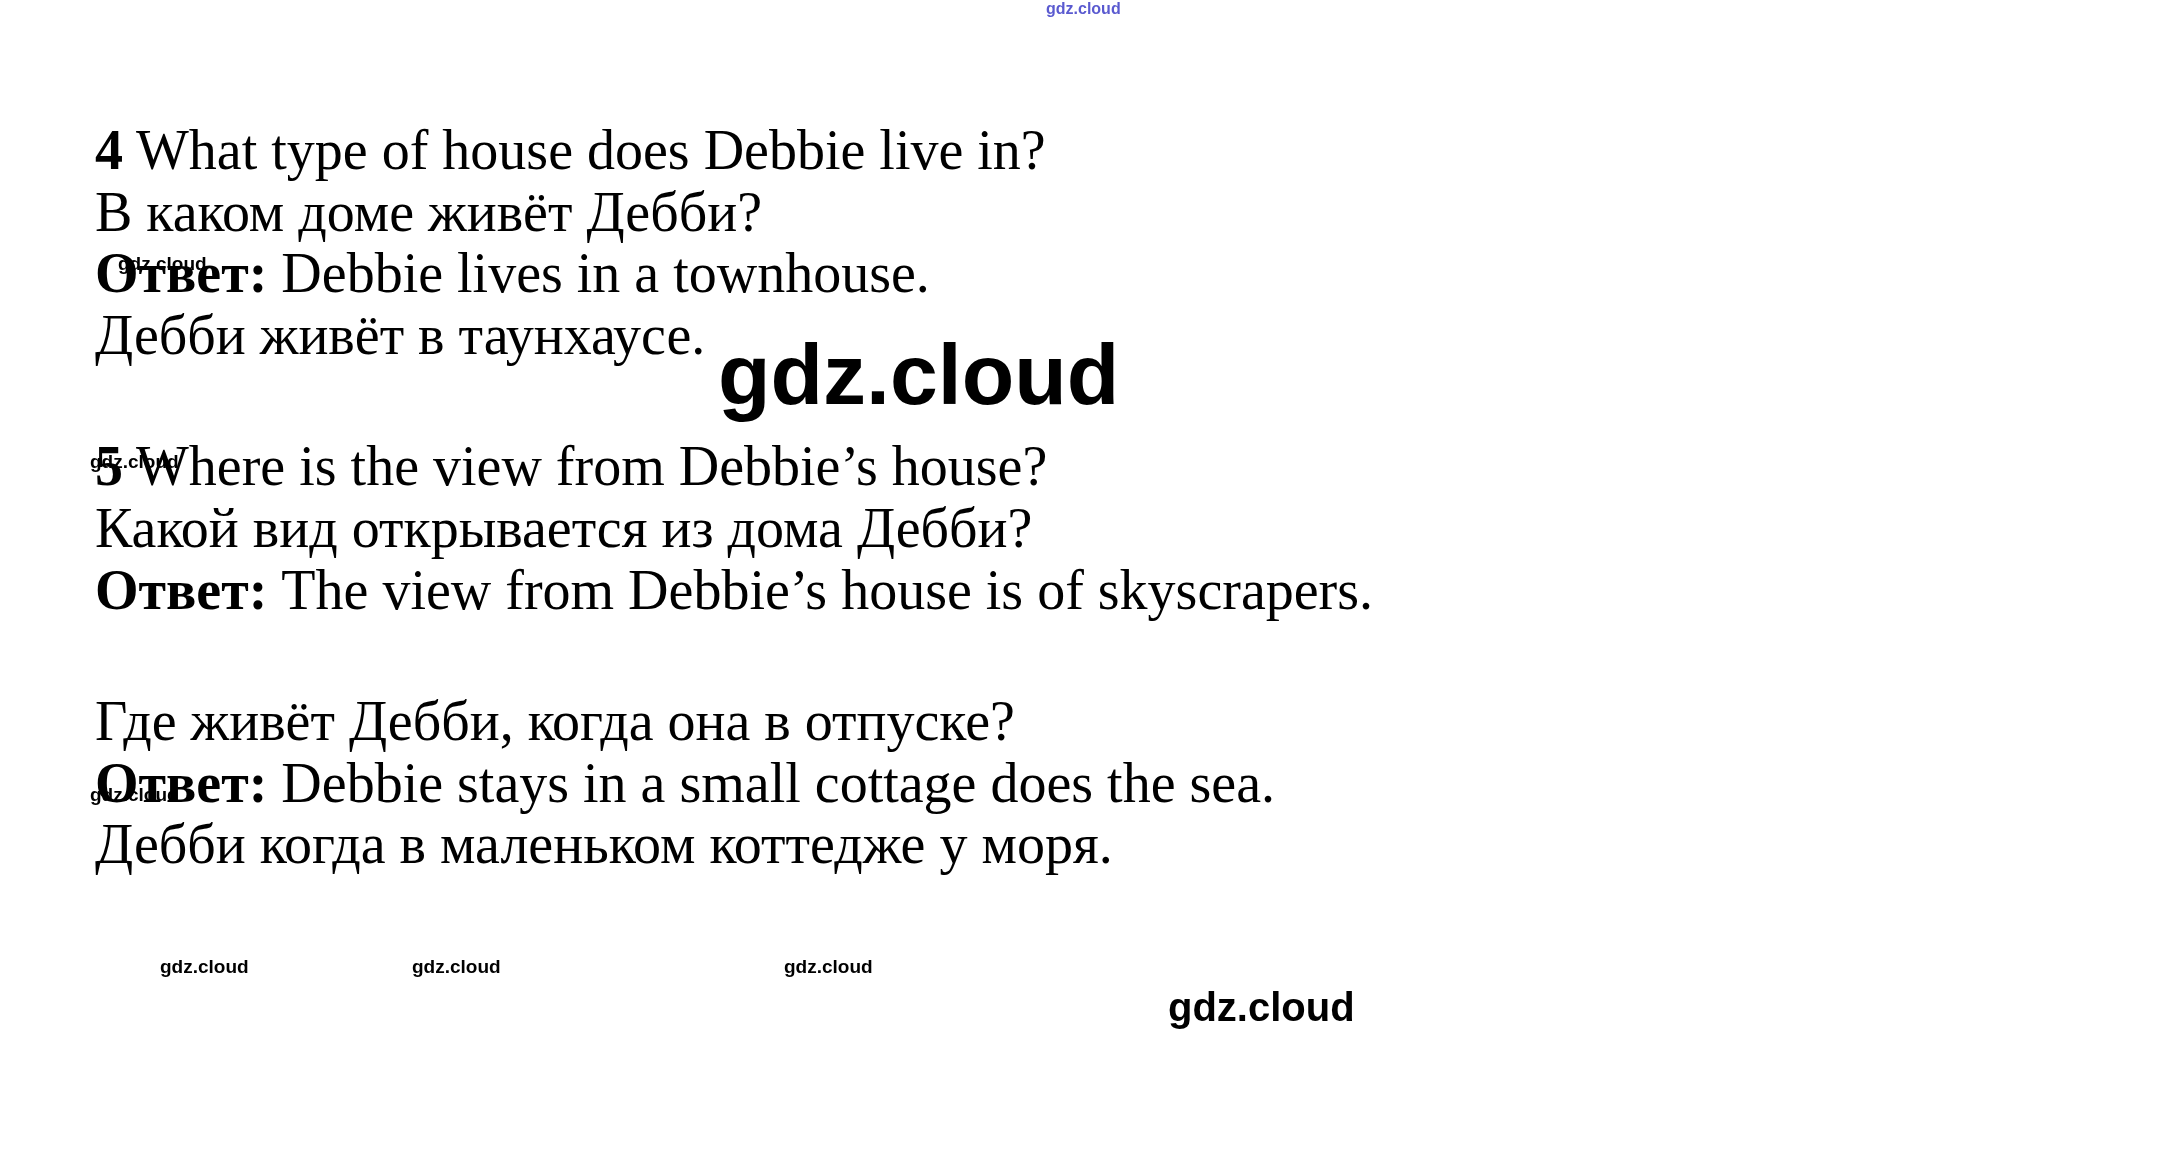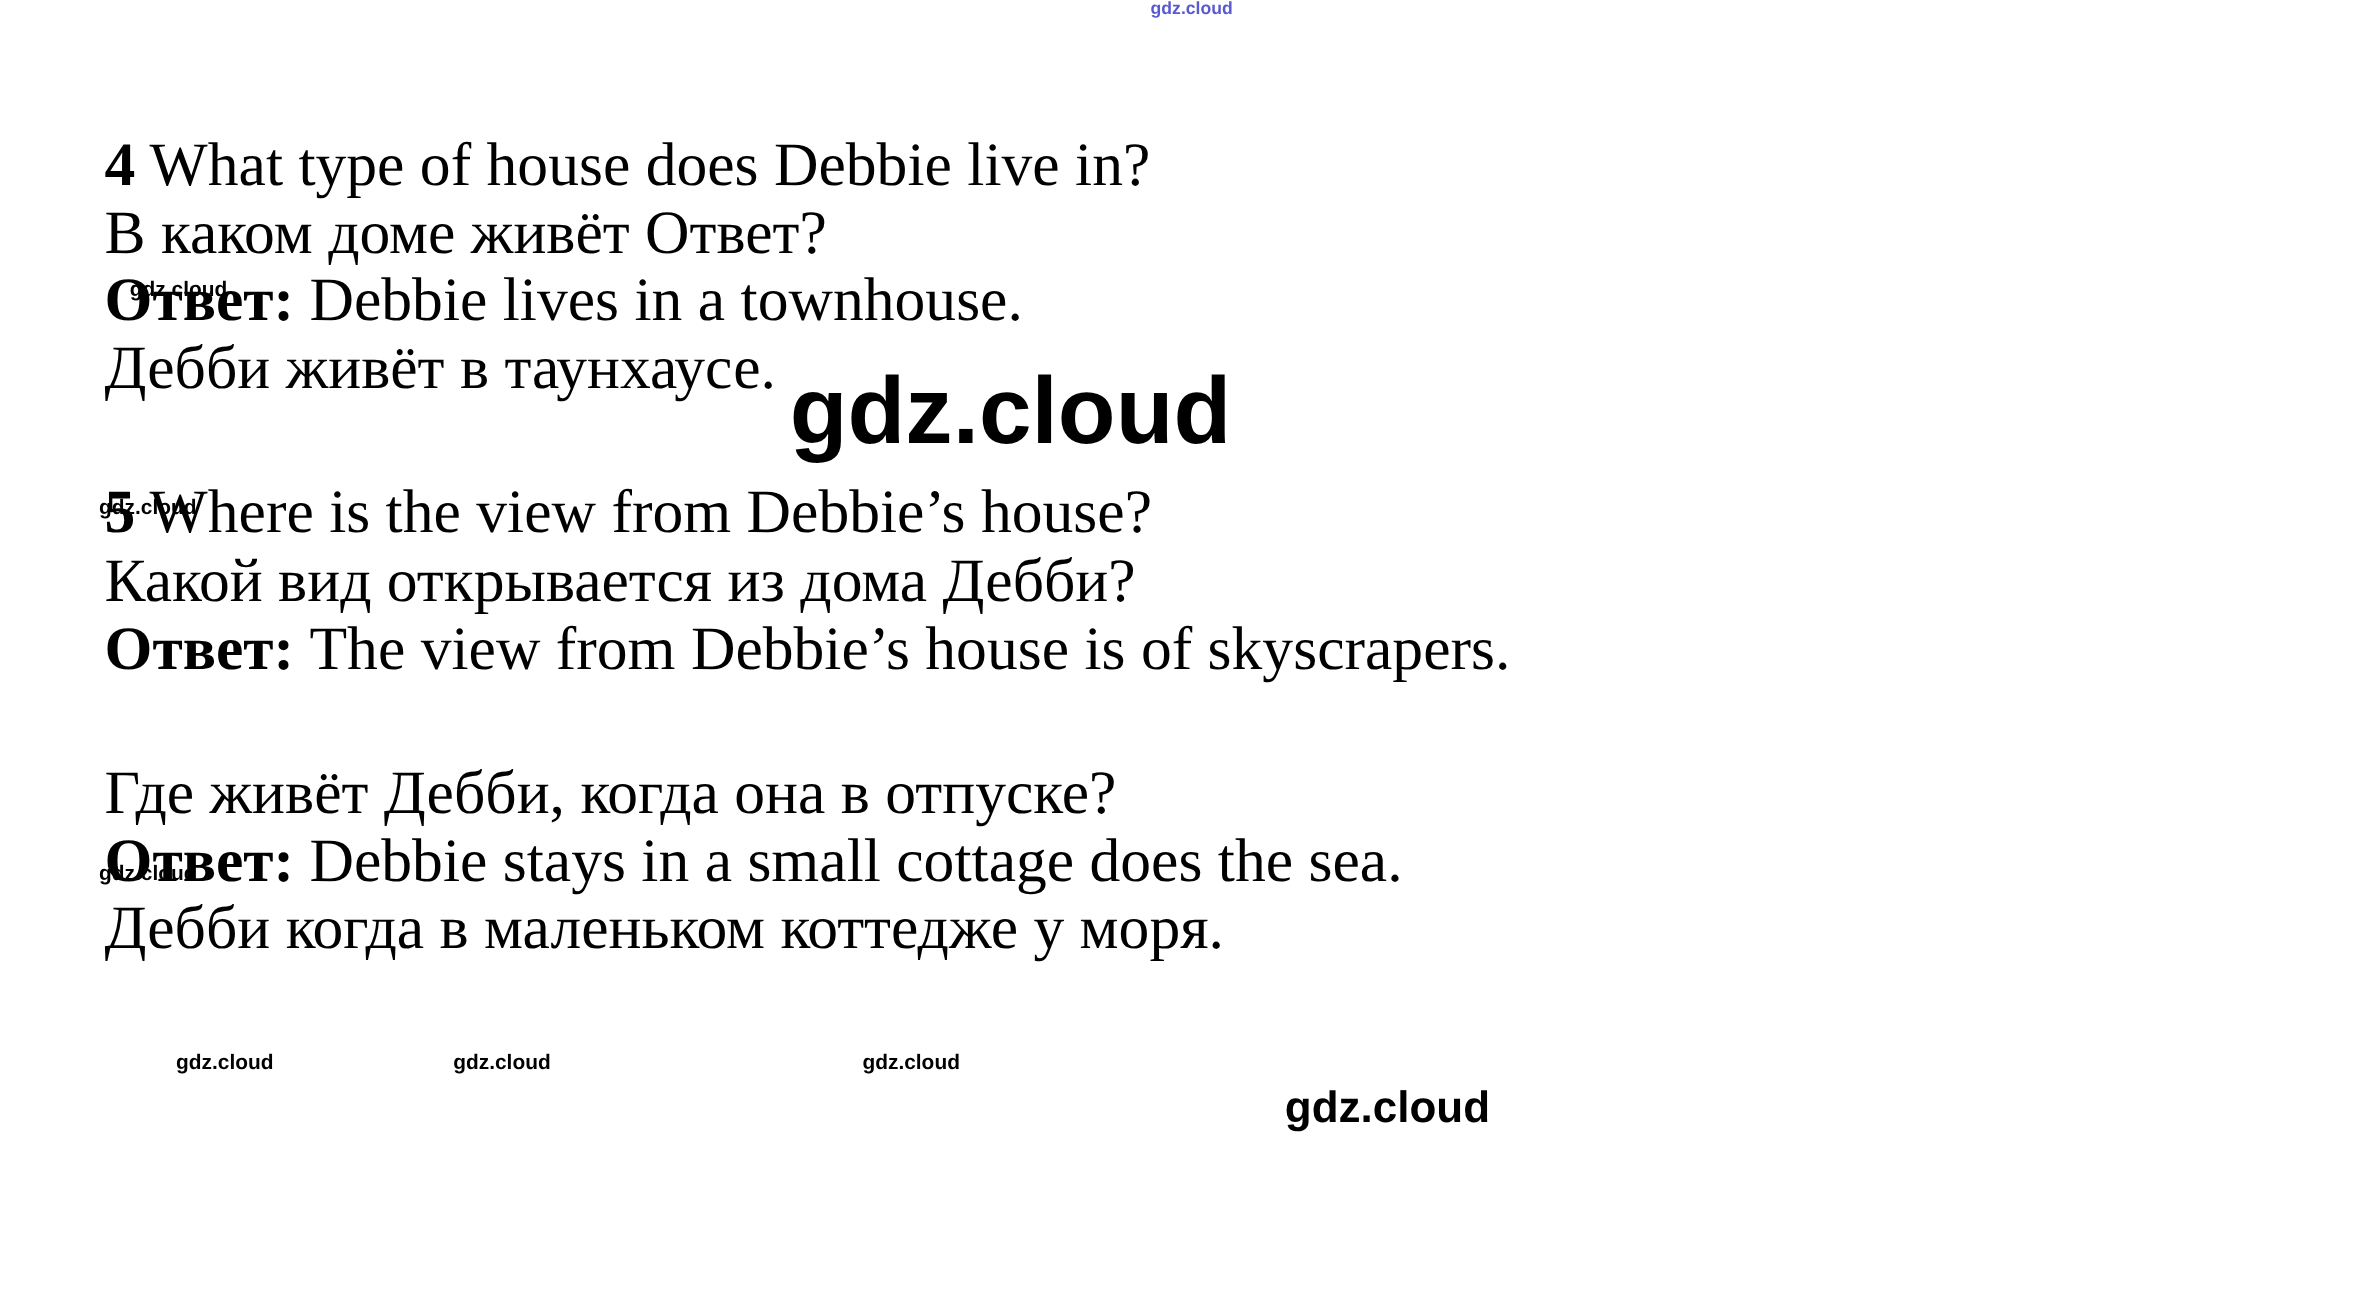--- a/index.html
+++ b/index.html
@@ -86,21 +86,21 @@
 
   <div class="wm-top" style="left:1046px; top:0px;">gdz.cloud</div>
 
   <div class="content">
 
     <div class="qblock">
       <div class="line">
         <span class="num">4</span>
         <span>What type of house does Debbie live in?</span>
       </div>
-      <div class="line">В каком доме живёт Ответ?</div>
+      <div class="line">В каком доме живёт Дебби?</div>
       <div class="line">
         <span class="answer-label">Ответ:</span>
         <span>Debbie lives in a townhouse.</span>
       </div>
       <div class="line">Дебби живёт в таунхаусе.</div>
     </div>
 
     <div class="spacer-md"></div>
 
     <div class="qblock">

